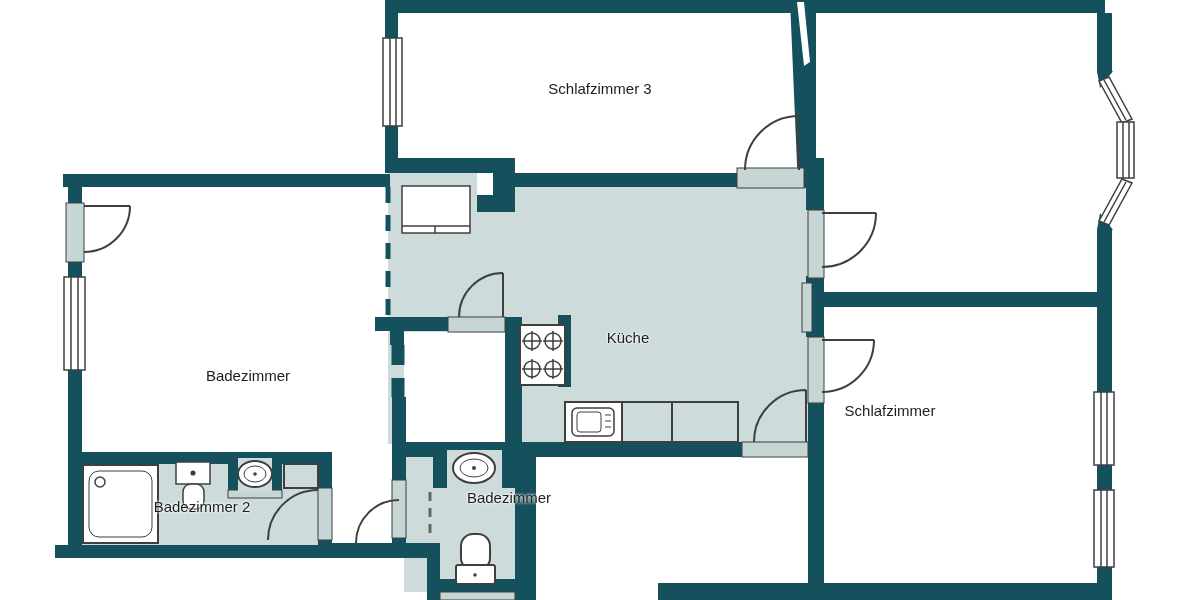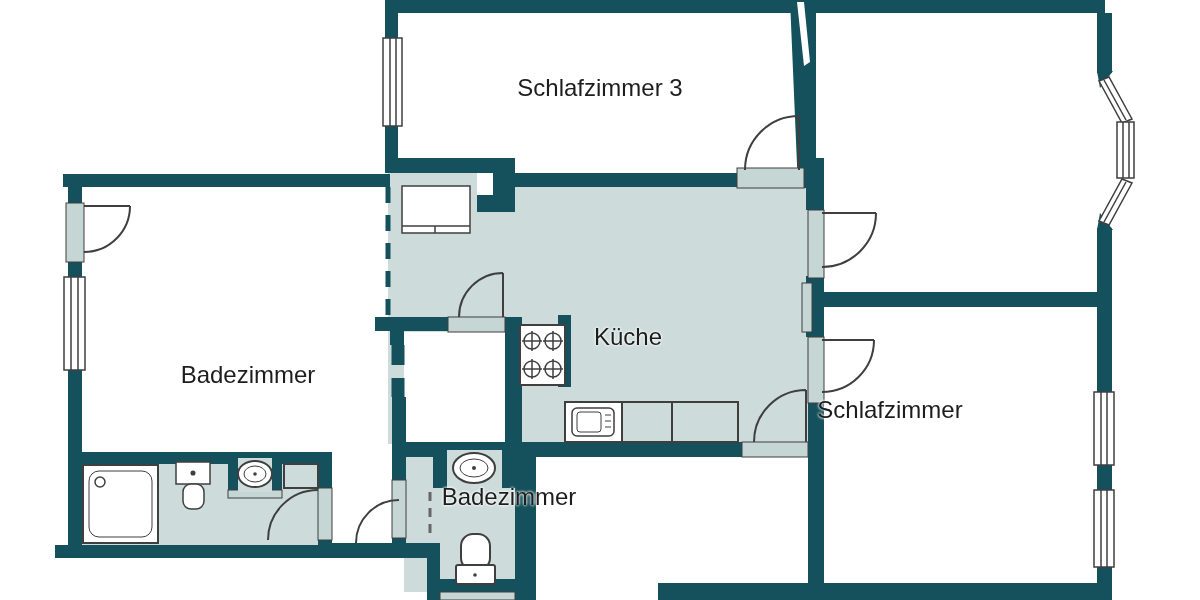--- a/index.html
+++ b/index.html
@@ -1,20 +1,20 @@
 <!DOCTYPE html>
 <html><head>
 <meta charset="utf-8">
 <style>
   html,body{margin:0;padding:0;background:#ffffff;}
   .plan{position:relative;width:1200px;height:600px;background:#ffffff;overflow:hidden;
         font-family:"Liberation Sans",sans-serif;}
   .plan svg{position:absolute;left:0;top:0;}
   .room-label{position:absolute;transform:translate(-50%,-50%);
-              font-size:24px;color:#1d1d1d;white-space:nowrap;
+              font-size:15px;color:#1d1d1d;white-space:nowrap;
               text-shadow:0 0 3px #fff,0 0 3px #fff;}
   #lbl-schlafzimmer3{left:600px;top:88px;}
   #lbl-schlafzimmer2{left:966px;top:127px;}
   #lbl-kueche{left:628px;top:301px;margin-top:36px;}
   #lbl-wohnzimmer{left:248px;top:375px;}
   #lbl-schlafzimmer{left:890px;top:410px;}
   #lbl-badezimmer2{left:202px;top:506px;}
   #lbl-badezimmer{left:509px;top:497px;}
 </style>
 </head>
@@ -229,14 +229,15 @@
       <rect x="456" y="565" width="39" height="19" rx="2"></rect>
       <circle cx="475" cy="575" r="1.8" fill="#3f3f3f" stroke="none"></circle>
     </g>
   </g>
 </svg>
 
   <div class="room-label" id="lbl-schlafzimmer3">Schlafzimmer 3</div>
   <div class="room-label" id="lbl-kueche">Küche</div>
   <div class="room-label" id="lbl-wohnzimmer">Badezimmer</div>
   <div class="room-label" id="lbl-schlafzimmer">Schlafzimmer</div>
+  <div class="room-label" id="lbl-badezimmer2">Badezimmer 2</div>
   <div class="room-label" id="lbl-badezimmer">Badezimmer</div>
 </div>
 
 </body></html>

